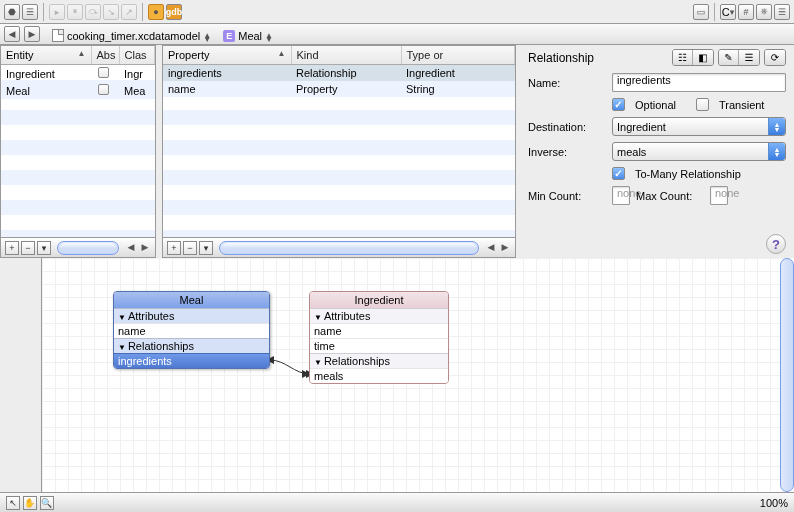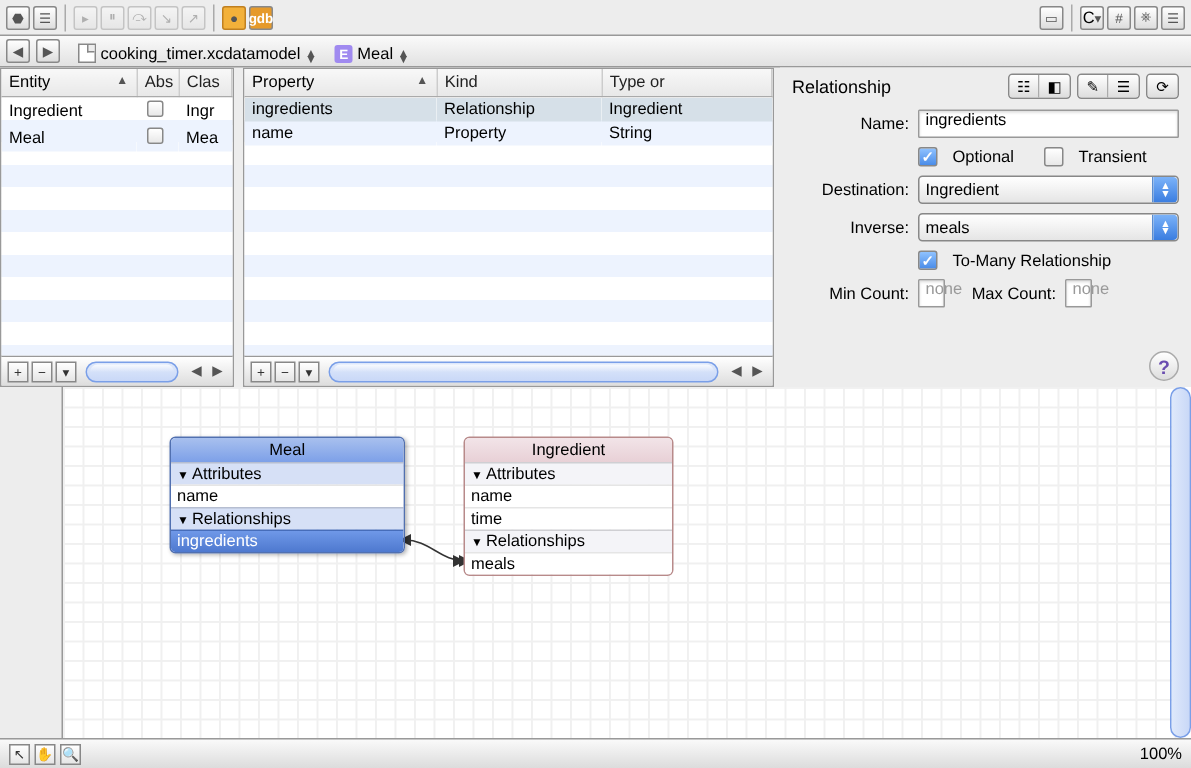--- a/index.html
+++ b/index.html
@@ -28,21 +28,21 @@
 .mini-btn{width:14px;height:14px;border:1px solid #888;background:linear-gradient(#fff,#e5e5e5);display:flex;align-items:center;justify-content:center;font-size:9px;color:#333}
 .h-scroll{flex:1;height:14px;background:linear-gradient(#dfe9fb,#c9d8f7);border:1px solid #7a9fe8;border-radius:7px;position:relative;margin:0 4px}
 .h-scroll:before{content:"";position:absolute;left:2px;top:1px;right:2px;height:5px;background:linear-gradient(#fff,transparent);border-radius:7px 7px 0 0;opacity:0.8}
 .scroll-arrow{width:12px;height:12px;font-size:9px;color:#555;text-align:center}
 .insp{position:absolute;top:45px;left:520px;width:274px;height:213px;background:#ededed}
 .insp-head{display:flex;align-items:center;justify-content:space-between;padding:4px 8px}
 .insp-head .seg{display:flex;border:1px solid #888;border-radius:3px;overflow:hidden}
 .insp-head .seg span{width:20px;height:15px;display:flex;align-items:center;justify-content:center;background:linear-gradient(#fff,#ddd);border-right:1px solid #aaa;font-size:10px}
 .insp-head .seg span:last-child{border-right:none}
 .form-row{display:flex;align-items:center;padding:3px 8px;gap:6px}
-.form-row label{width:78px;text-align:right;color:#000}
+.form-row label{width:78px;color:#000}
 .txt-input{flex:1;height:19px;border:1px solid #999;background:#fff;padding:0 4px;border-radius:1px;box-shadow:inset 0 1px 2px rgba(0,0,0,0.15)}
 .txt-input.small{width:18px;flex:none}
 .mac-popup{flex:1;height:19px;border:1px solid #888;border-radius:3px;background:linear-gradient(#fff,#e5e5e5);display:flex;align-items:center;padding:0 4px;position:relative}
 .mac-popup .cap{position:absolute;right:0;top:0;width:17px;height:100%;background:linear-gradient(#7cb3f9,#3a7de0);border-radius:0 3px 3px 0;border-left:1px solid #5a8dd0;display:flex;align-items:center;justify-content:center;color:#fff;font-size:7px;line-height:5px}
 .chk{width:13px;height:13px;border:1px solid #888;border-radius:2px;background:linear-gradient(#8fc2ff,#4a8ce8);display:inline-flex;align-items:center;justify-content:center;color:#fff;font-size:10px;font-weight:bold;margin-right:4px}
 .chk.off{background:linear-gradient(#fff,#e8e8e8)}
 .help-btn{width:20px;height:20px;border:1px solid #aaa;border-radius:10px;background:linear-gradient(#fff,#ddd);display:flex;align-items:center;justify-content:center;color:#6a4db0;font-weight:bold;font-size:13px}
 .canvas{position:absolute;top:258px;left:0;width:794px;height:234px;background:#fff}
 .grid-bg{position:absolute;left:42px;top:0;width:748px;height:234px;background-image:linear-gradient(#f0f0f0 1px,transparent 1px),linear-gradient(90deg,#f0f0f0 1px,transparent 1px);background-size:13px 13px}
 .canvas-left{position:absolute;left:0;top:0;width:42px;height:234px;background:#ededed;border-right:1px solid #999}

